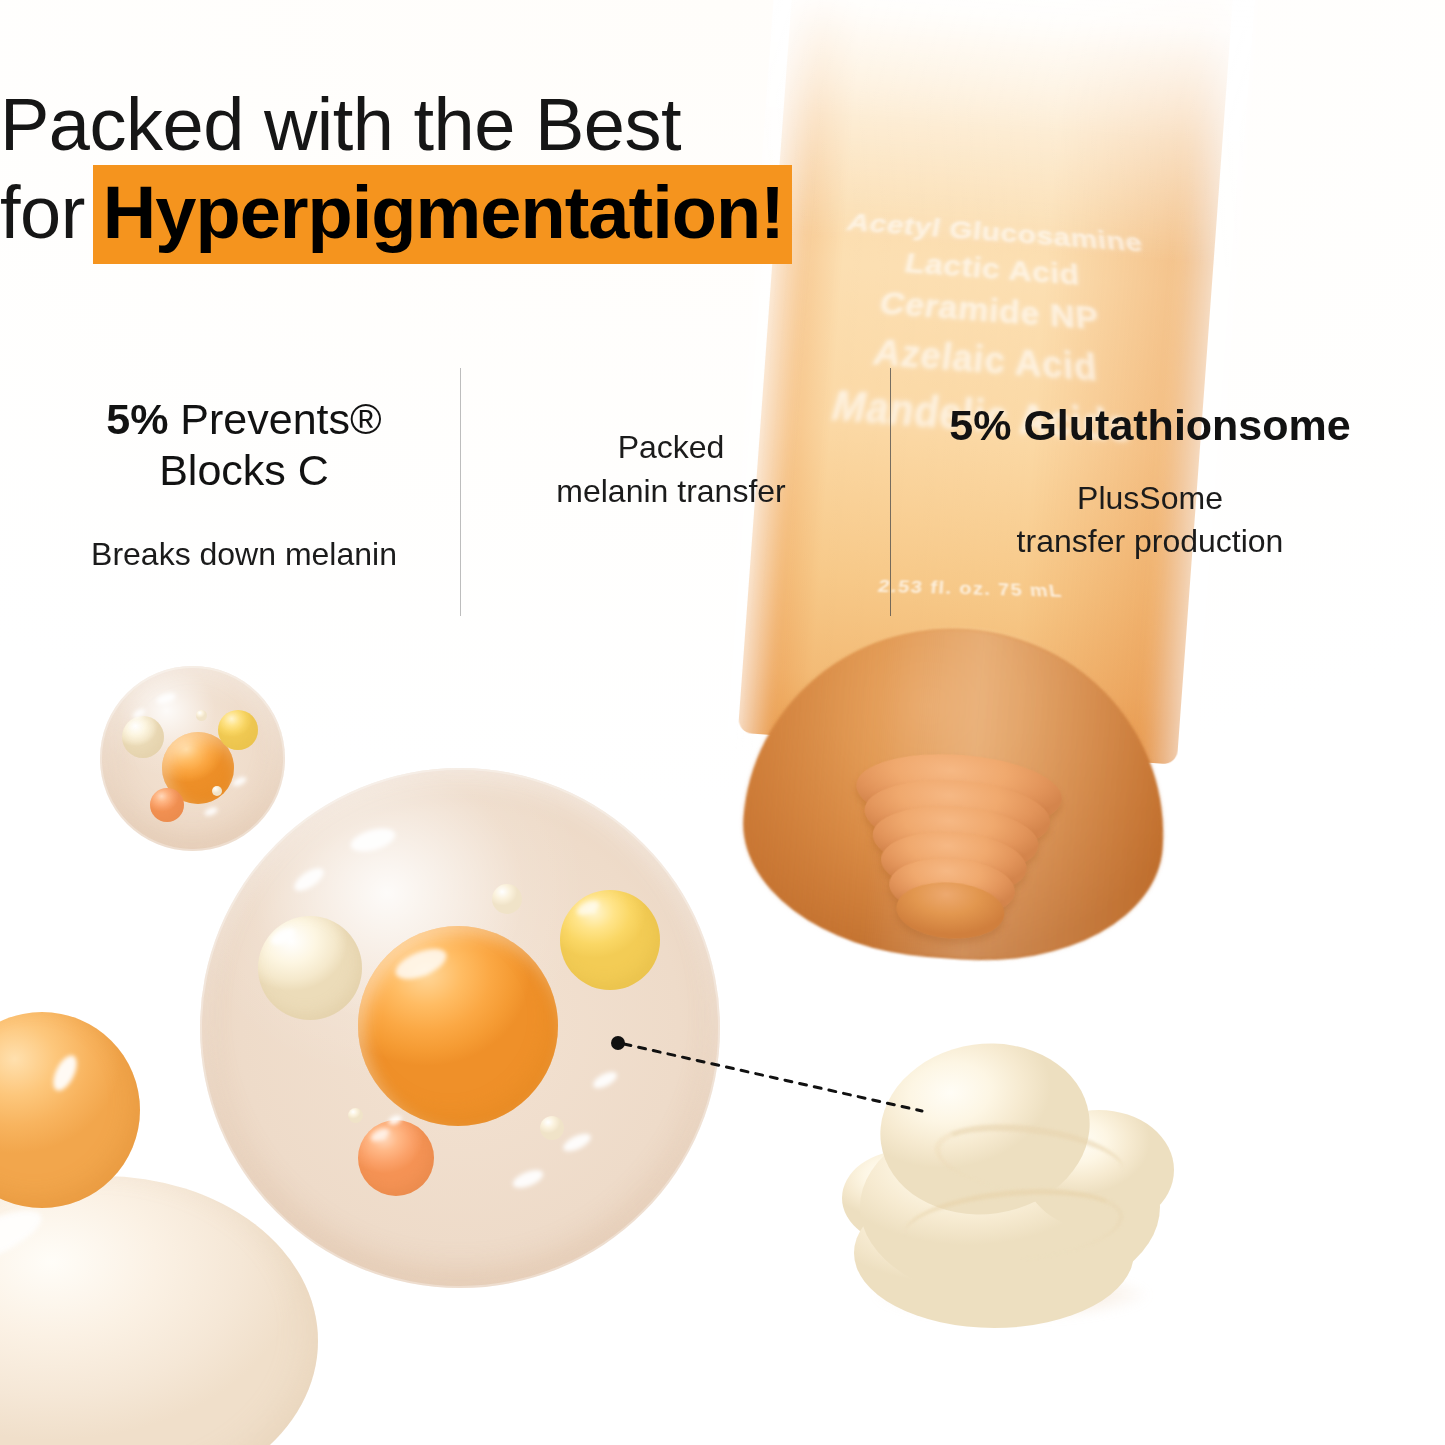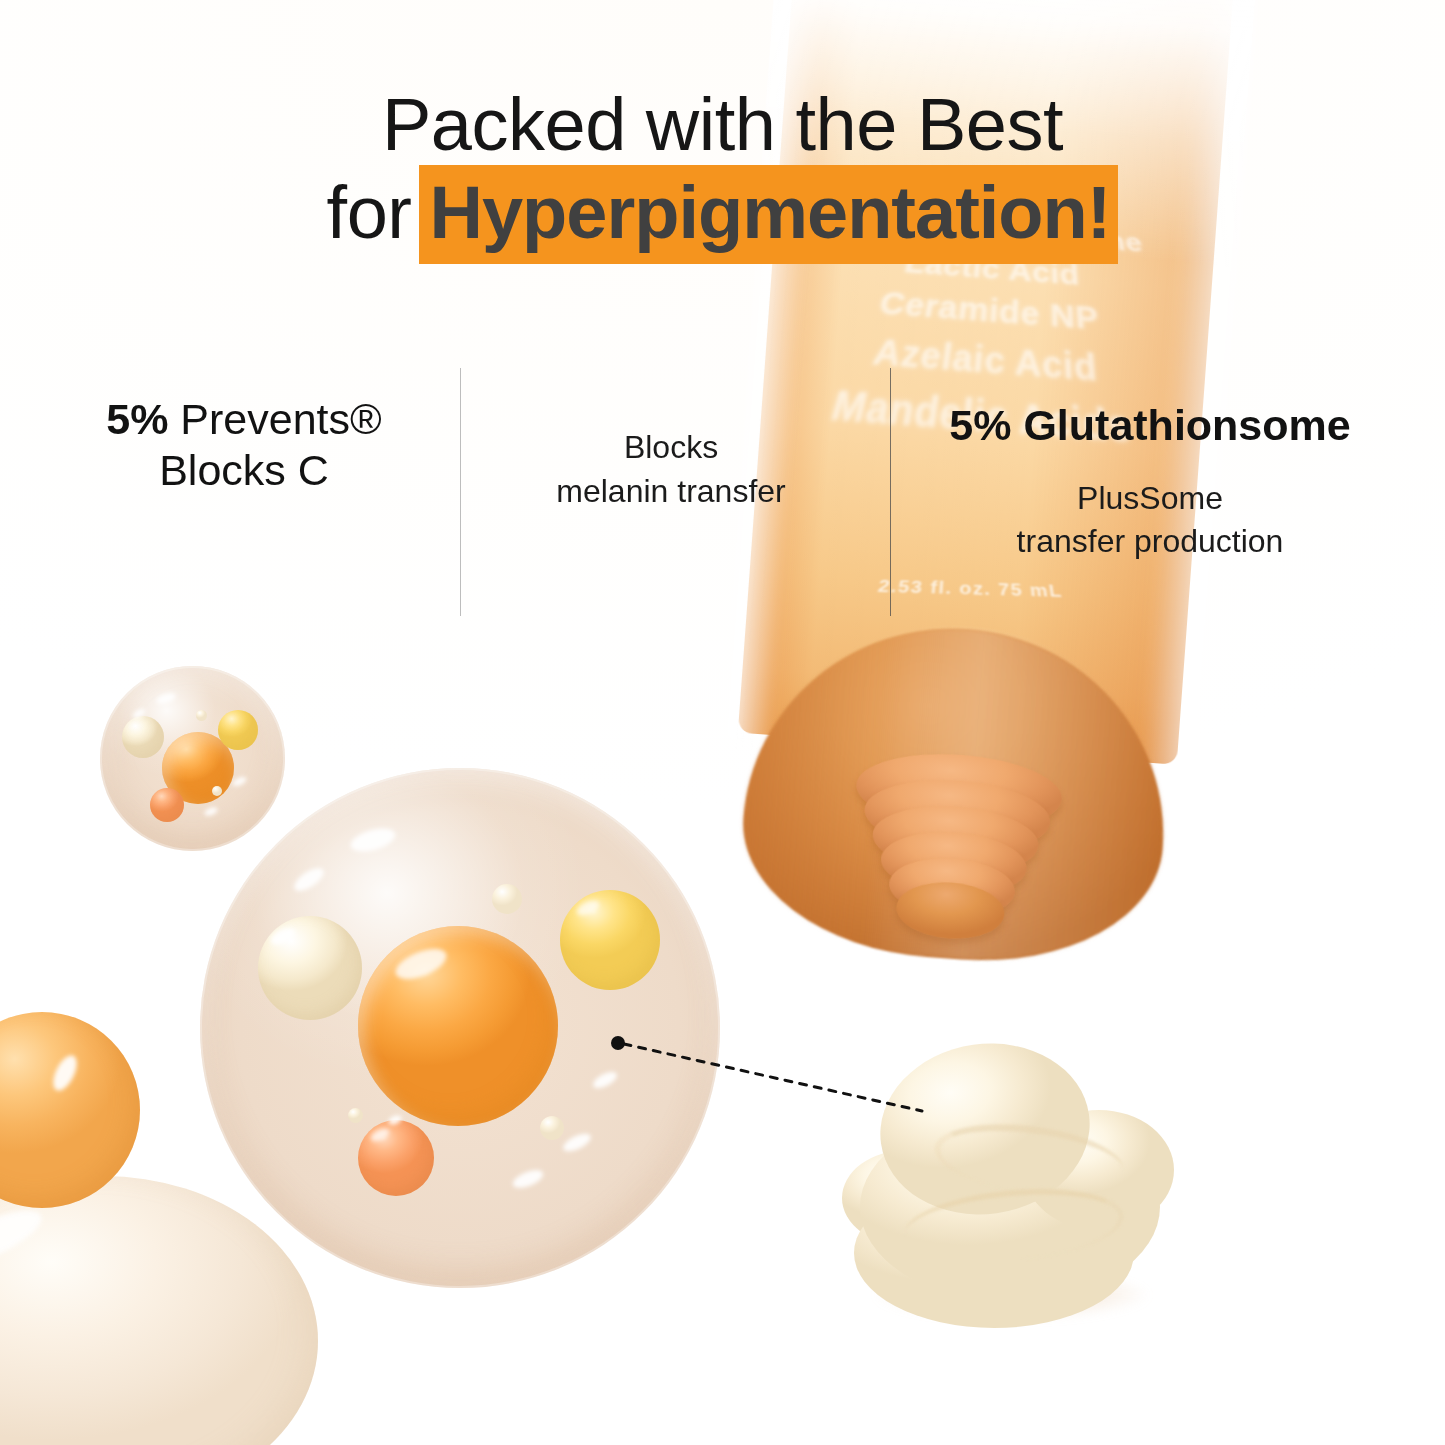--- a/index.html
+++ b/index.html
@@ -260,42 +260,41 @@
   .drop-cream .hl { left:40px; top:46px; width:118px; height:36px; transform:rotate(-24deg); opacity:.9;}
 
   
   .leader { position:absolute; left:0; top:0; width:1445px; height:1445px; pointer-events:none; }
 
   
   .headline {
     position:absolute;
     left:0; top:88px;
     width:1445px;
-    text-align:center;
     line-height:1.0;
   }
   .hl-line1 {
     font-size:74px;
     font-weight:400;
     color:#161616;
     letter-spacing:-0.5px;
     display:block;
   }
   .hl-line2 {
     display:block;
     margin-top:14px;
     font-size:74px;
     font-weight:400;
     color:#161616;
     letter-spacing:-0.5px;
     white-space:nowrap;
   }
   .hl-mark {
     background:#F5941E;
-    color:#404040;
+    color:#000000;
     font-weight:700;
     padding:6px 8px 10px 10px;
     margin-left:8px;
     letter-spacing:-1px;
   }
 
   
   .cols {
     position:absolute;
     left:0; top:372px;
@@ -439,25 +438,26 @@
   <div class="divider div2"></div>
 
   <div class="cols">
 
     <div class="col col1">
       <div class="col-title">
         <span class="pct">5%</span>
         <span class="nm">Prevents®</span><br>
         <span class="nm">Blocks C</span>
       </div>
+      <div class="col-desc">Breaks down melanin</div>
     </div>
 
     <div class="col col2">
       <div class="col-desc">
-        <span>Blocks</span><br>
+        <span>Packed</span><br>
         <span>melanin transfer</span>
       </div>
     </div>
 
     <div class="col col3">
       <div class="col-title">
         <span class="pct">5%</span>
         <span class="nm-b">Glutathionsome</span>
       </div>
       <div class="col-desc">

